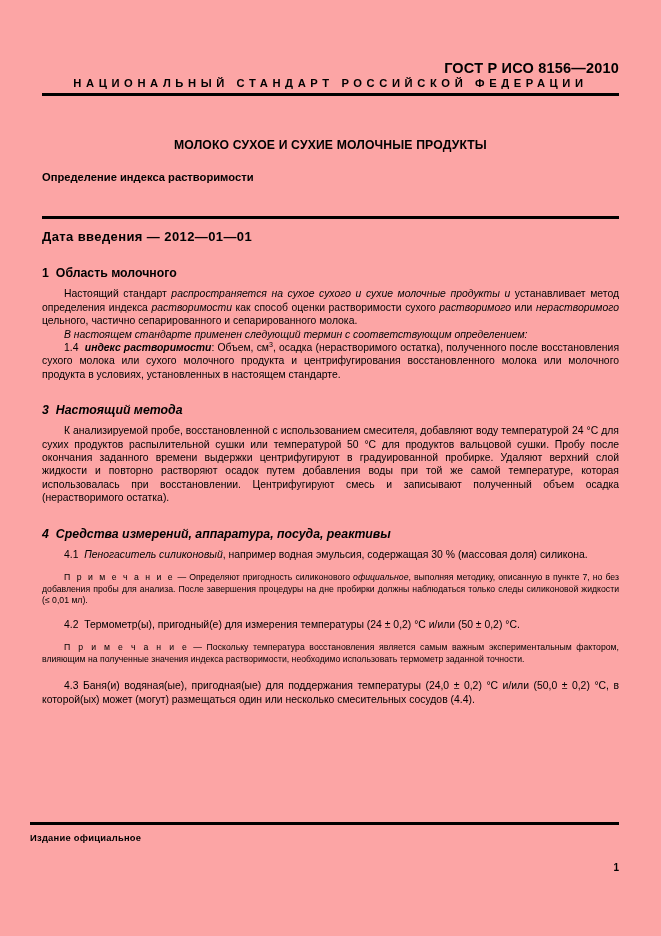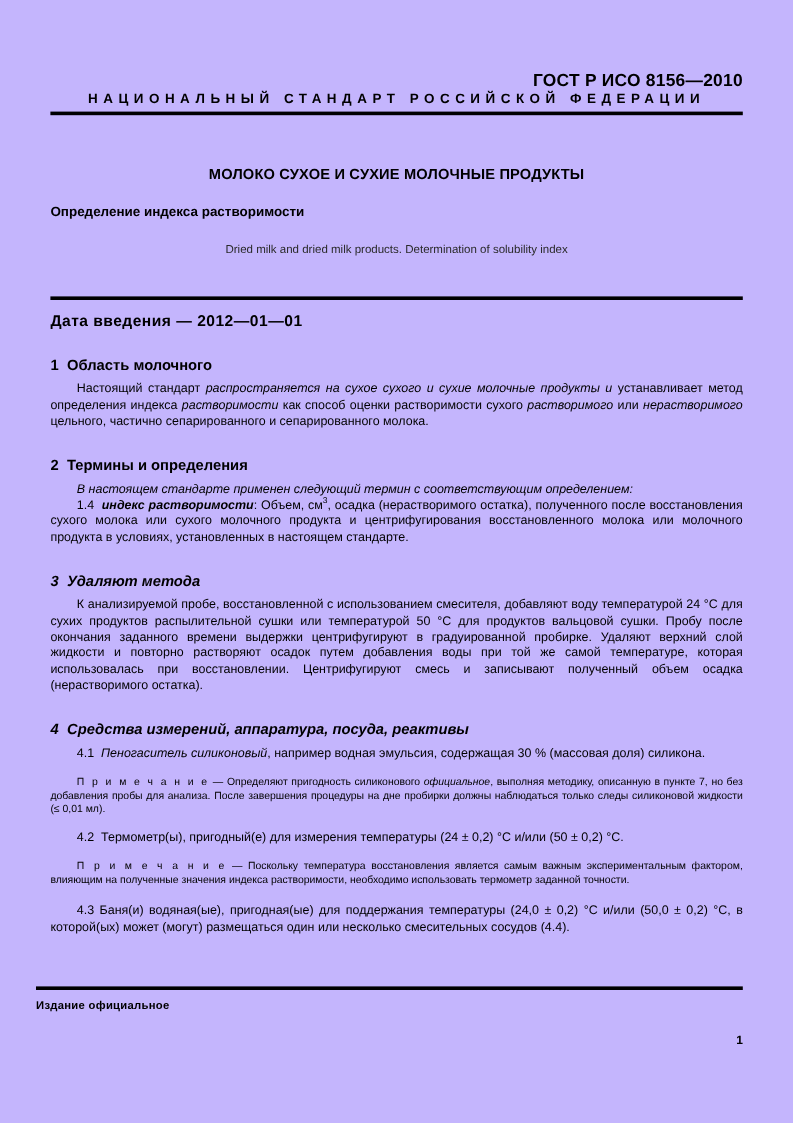--- a/index.html
+++ b/index.html
@@ -5,21 +5,21 @@
 <style>
   html, body {
     margin: 0;
     padding: 0;
     background: #ffffff;
   }
   .page {
     position: relative;
     width: 661px;
     height: 936px;
-    background: #c4b5fd;
+    background: #fca5a5;
     color: #000000;
     font-family: "Liberation Sans", "DejaVu Sans", sans-serif;
     overflow: hidden;
     box-sizing: border-box;
   }
   .content {
     position: absolute;
     left: 42px;
     right: 42px;
     top: 0;
@@ -153,41 +153,37 @@
 <div class="page">
   <div class="content">
 
     <div class="doc-code">ГОСТ Р ИСО 8156—2010</div>
 
     <div class="nat-standard">НАЦИОНАЛЬНЫЙ СТАНДАРТ РОССИЙСКОЙ ФЕДЕРАЦИИ</div>
     <div class="rule-thick"></div>
 
     <div class="title-main">МОЛОКО СУХОЕ И СУХИЕ МОЛОЧНЫЕ ПРОДУКТЫ</div>
     <div class="title-sub">Определение индекса растворимости</div>
-    <div class="title-en">Dried milk and dried milk products. Determination of solubility index</div>
 
     <div class="rule-wrap-2">
       <div class="rule-thick-2"></div>
     </div>
 
     <div class="intro-date">Дата введения — 2012—01—01</div>
 
     <div class="section-head">
       <span class="num">1</span><span>Область молочного</span>
     </div>
     <p class="body"><span>Настоящий стандарт </span><i>распространяется на сухое сухого и сухие молочные продукты и</i><span> устанавливает метод определения индекса </span><i>растворимости</i><span> как способ оценки растворимости сухого </span><i>растворимого</i><span> или </span><i>нерастворимого</i><span> цельного, частично сепарированного и сепарированного молока.</span></p>
 
-    <div class="section-head">
-      <span class="num">2</span><span>Термины и определения</span>
-    </div>
     <p class="body"><i>В настоящем стандарте применен следующий термин с соответствующим определением:</i></p>
     <p class="body"><span>1.4</span>&nbsp;&nbsp;<b style="font-style:italic">индекс растворимости</b><span>: Объем, см</span><sup>3</sup><span>, осадка (нерастворимого остатка), полученного после восстановления сухого молока или сухого молочного продукта и центрифугирования восстановленного молока или молочного продукта в условиях, установленных в настоящем стандарте.</span></p>
 
     <div class="section-head italic">
-      <span class="num">3</span><span>Удаляют метода</span>
+      <span class="num">3</span><span>Настоящий метода</span>
     </div>
     <p class="body">К анализируемой пробе, восстановленной с использованием смесителя, добавляют воду температурой 24 °С для сухих продуктов распылительной сушки или температурой 50 °С для продуктов вальцовой сушки. Пробу после окончания заданного времени выдержки центрифугируют в градуированной пробирке. Удаляют верхний слой жидкости и повторно растворяют осадок путем добавления воды при той же самой температуре, которая использовалась при восстановлении. Центрифугируют смесь и записывают полученный объем осадка (нерастворимого остатка).</p>
 
     <div class="section-head italic">
       <span class="num">4</span><span>Средства измерений, аппаратура, посуда, реактивы</span>
     </div>
 
     <p class="body"><span>4.1</span>&nbsp;&nbsp;<i>Пеногаситель силиконовый</i><span>, например водная эмульсия, содержащая 30 % (массовая доля) силикона.</span></p>
 
     <div class="gap-m"></div>

